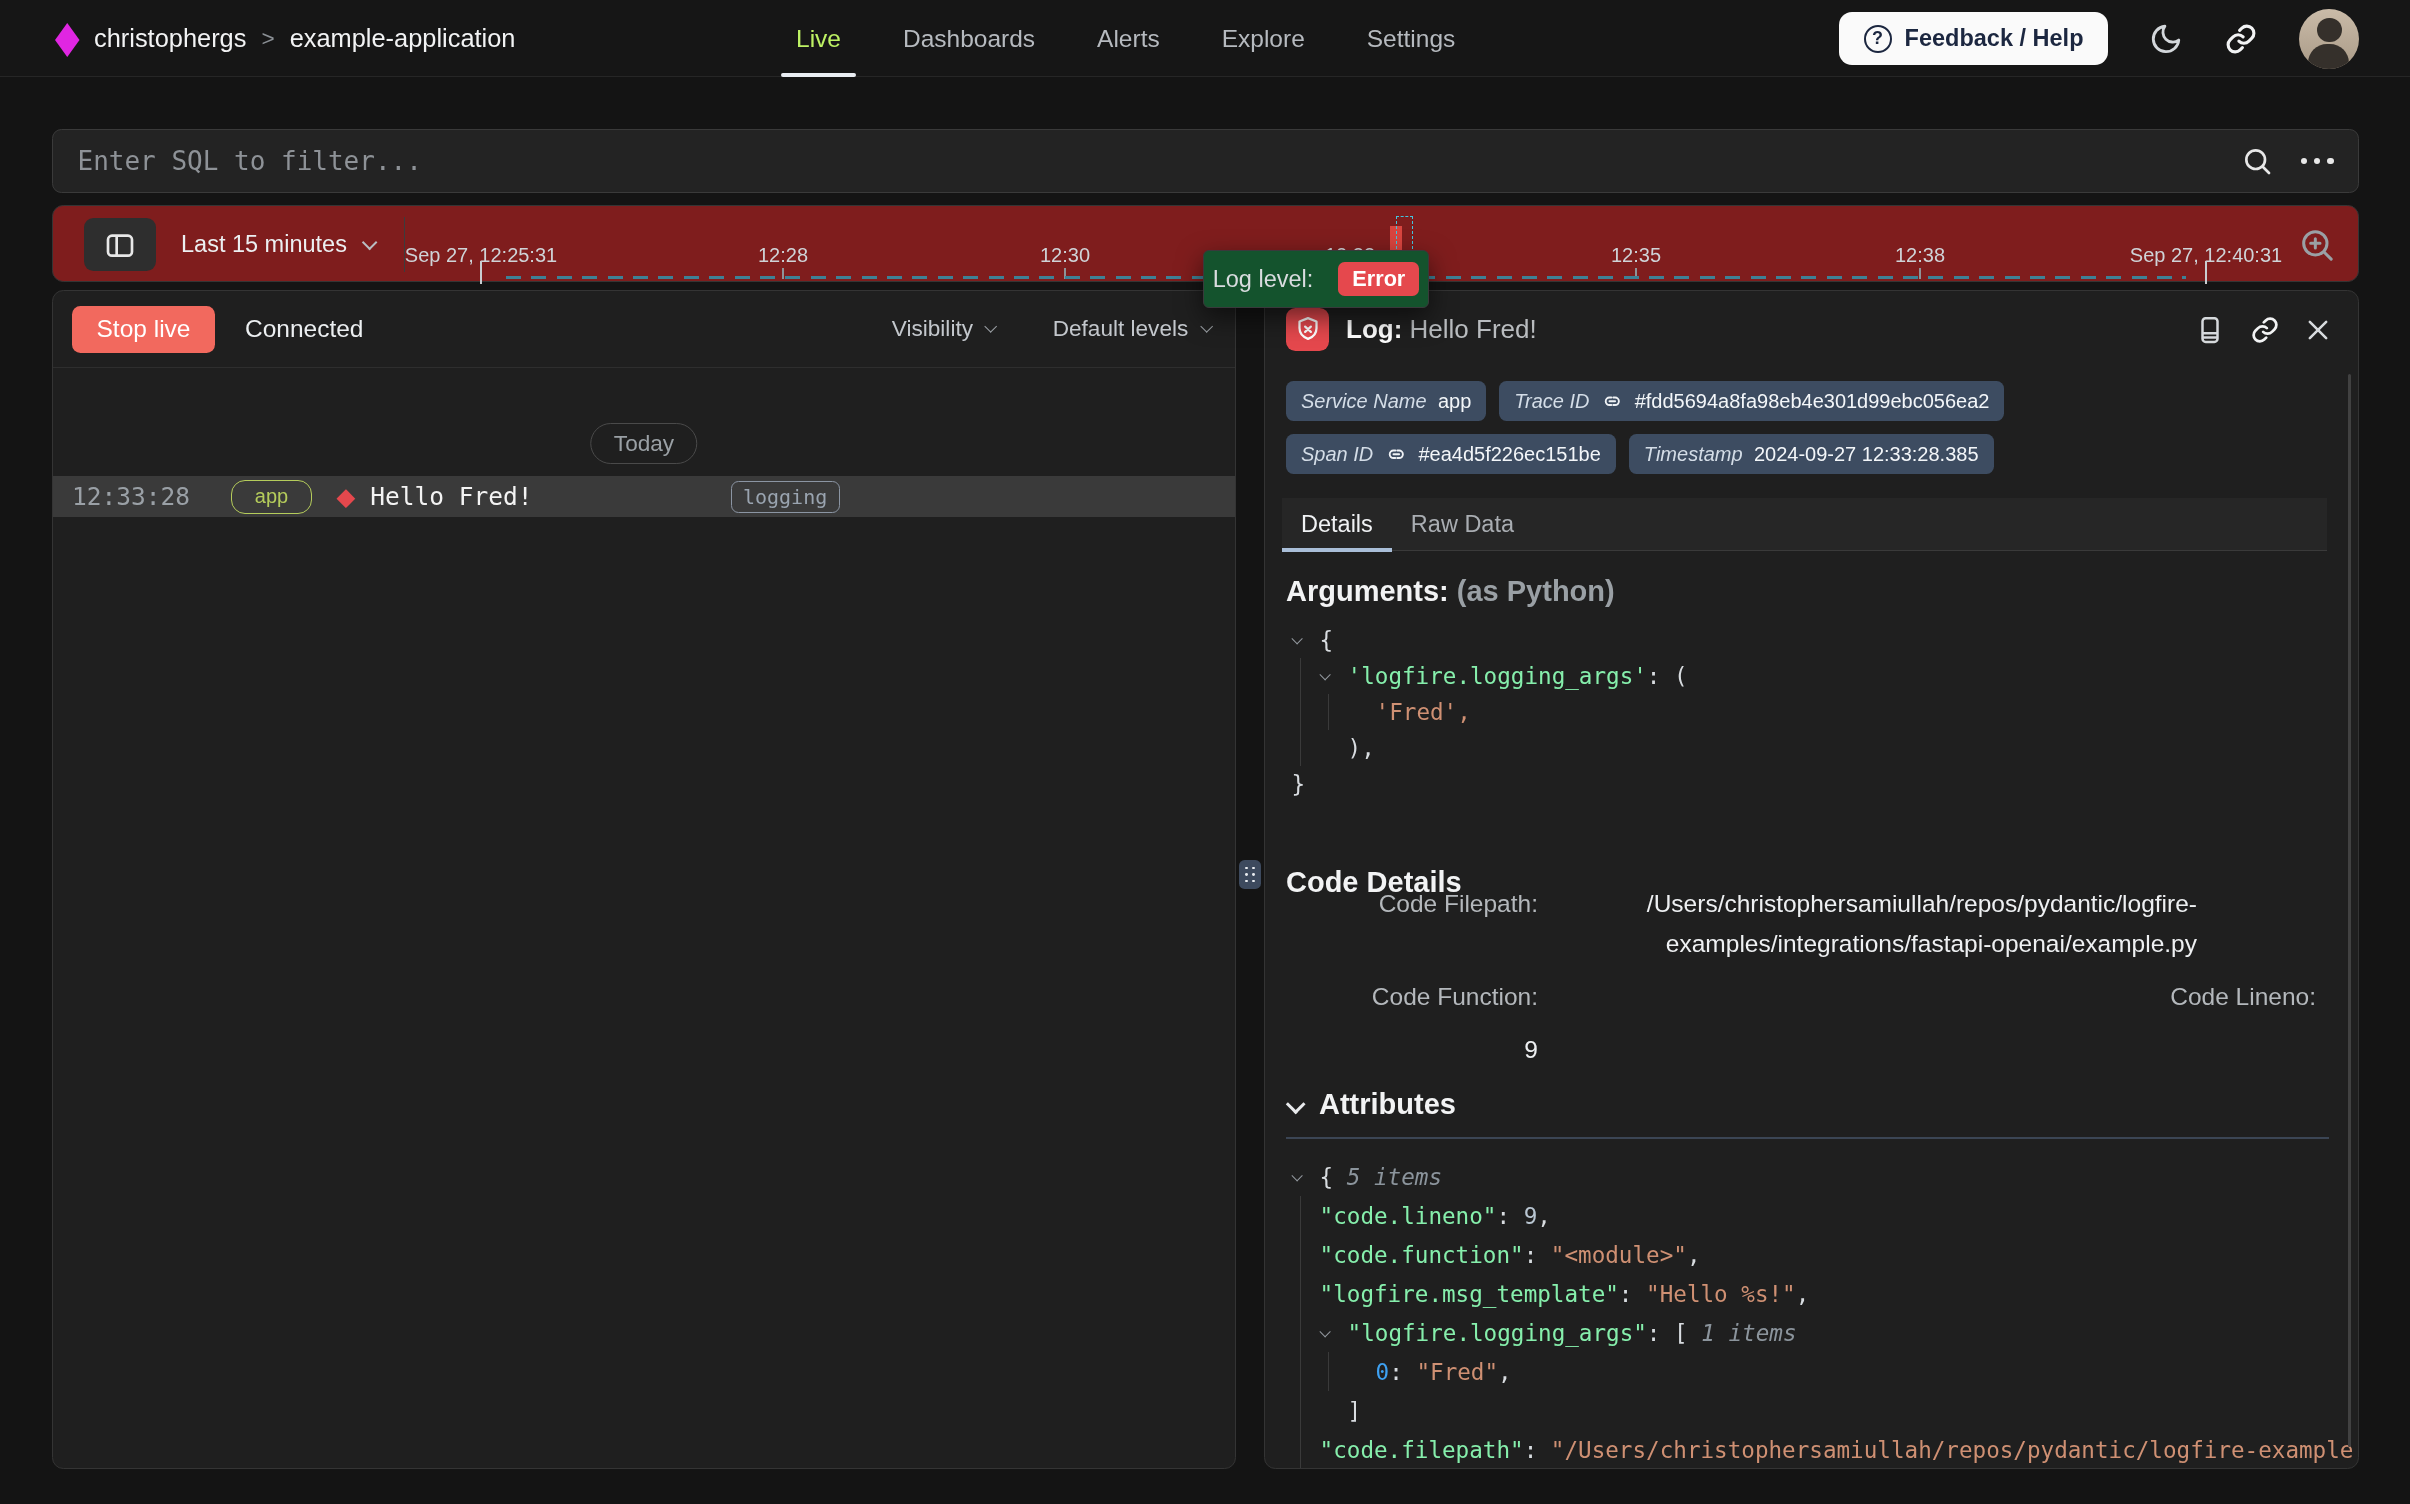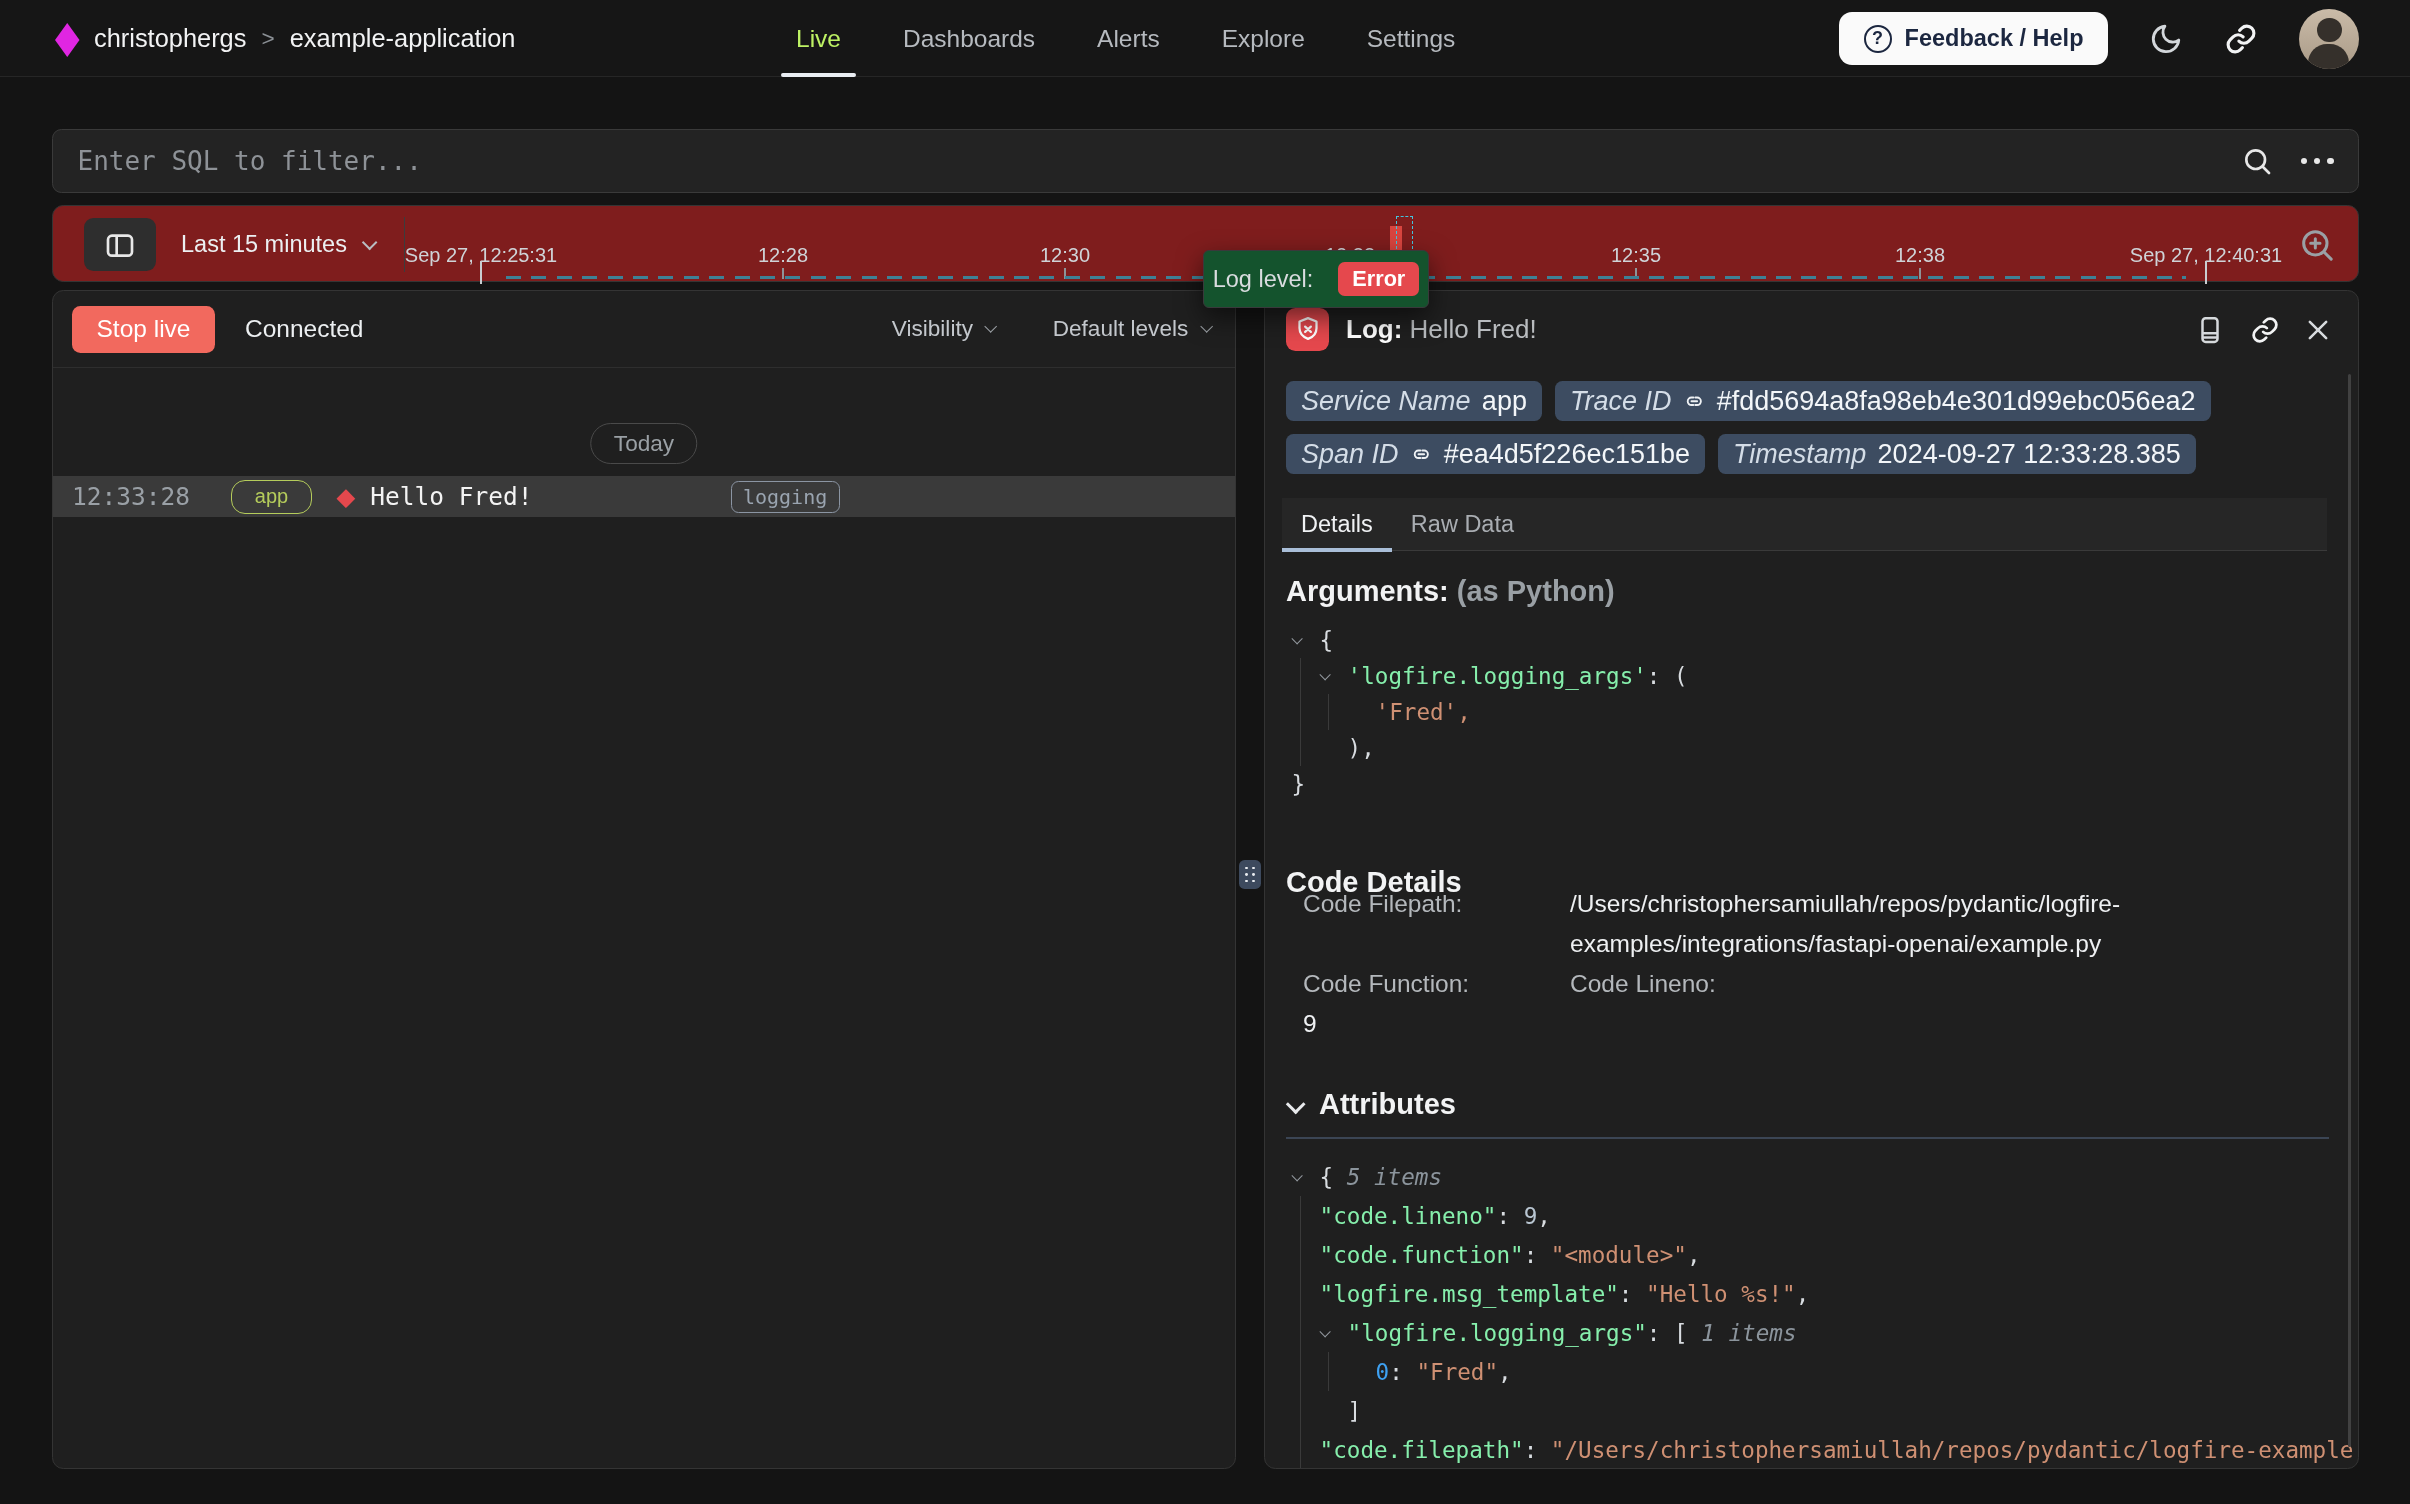--- a/index.html
+++ b/index.html
@@ -99,21 +99,21 @@
   
   .rp-header { position:absolute; left:0; top:0; width:100%; height:77px; display:flex; align-items:center; }
   .shield-box { margin-left:21px; width:43px; height:43px; background:#e5484d; border-radius:9.4px;
     display:flex; align-items:center; justify-content:center; }
   .rp-title { margin-left:17px; font-size:26px; }
   .rp-title b { color:#ffffff; }
   .rp-title span { color:#b9bcbf; }
   .rp-hicons { margin-left:auto; display:flex; align-items:center; gap:24.5px; padding-right:26px; }
   .badges { position:absolute; left:21px; top:90px; width:1045px; display:flex; flex-wrap:wrap; gap:13px; }
   .badge { height:40px; background:#3d4c61; border-radius:7.5px; display:flex; align-items:center;
-    gap:11.3px; padding:0 15px; font-size:27px; cursor:pointer; }
+    gap:11.3px; padding:0 15px; font-size:20px; cursor:pointer; }
   .badge .blabel { font-style:italic; color:#d4dde7; }
   .badge .bval { color:#f3f6f9; }
   .tabstrip { position:absolute; left:17px; top:207px; width:1045px; height:53px;
     background:#262626; border-bottom:1.9px solid #3a3a3a; display:flex; }
   .tab { height:100%; display:flex; align-items:center; padding:0 19px; font-size:23.5px;
     color:#a9adb2; cursor:pointer; position:relative; }
   .tab.active { color:#f0f2f4; }
   .tab.active::after { content:''; position:absolute; left:0; right:0; bottom:-1.9px; height:3.8px; background:#a9bed8; }
   .sec-heading { position:absolute; left:21px; font-size:29px; font-weight:bold; color:#f2f3f4; }
   .sec-heading .dim { color:#9aa0a5; }
@@ -128,22 +128,22 @@
   .cl .guide::before { content:''; position:absolute; left:8.5px; top:0; bottom:0; border-left:1.9px solid #3a3a3a; }
   .cl .padc { width:28px; flex:none; }
   .cl .chevslot { width:28px; flex:none; display:flex; align-items:center; cursor:pointer; }
   .cl .chev { width:7.5px; height:7.5px; border-right:1.9px solid #949aa0; border-bottom:1.9px solid #949aa0;
     transform:rotate(45deg) translateY(-1.9px); }
   .cl .txt { white-space:pre; display:flex; align-items:center; }
   .sg-p { color:#d8dce0; } .sg-k { color:#86efac; } .sg-str { color:#cf9073; }
   .sg-num { color:#b9c6d2; } .sg-idx { color:#3ea1f2; }
   .sg-meta { color:#8b949c; font-style:italic; }
   
-  .cd-rows { position:absolute; left:38px; top:593px; width:1045px; display:grid;
-    grid-template-columns:267px 1fr; font-size:24.5px; line-height:40px; }
+  .cd-rows { position:absolute; left:6px; top:593px; width:1045px; display:grid;
+    grid-template-columns:267px 1fr; row-gap:13px; font-size:24.5px; line-height:40px;text-align:right; }
   .cd-label { color:#b4b8bc; }
   .cd-value { color:#eef0f2; max-width:659px; overflow-wrap:anywhere; }
   .attr-divider { position:absolute; left:21px; top:846px; width:1043px; height:1.9px; background:#3b4554; }
   .rp-scrollbar { position:absolute; right:6.6px; top:83px; width:3.8px; height:1073px;
     background:#414141; border-radius:1.9px; cursor:pointer; }
   
   .drag-handle { position:absolute; left:1239px; top:860px; width:21.7px; height:29px;
     background:#3d4a5e; border-radius:5.6px; display:grid; grid-template-columns:repeat(2,2.8px);
     grid-template-rows:repeat(3,2.8px); gap:3.8px; place-content:center; cursor:col-resize; z-index:10; }
   .drag-handle i { width:2.8px; height:2.8px; border-radius:50%; background:#e8ecf0; }

